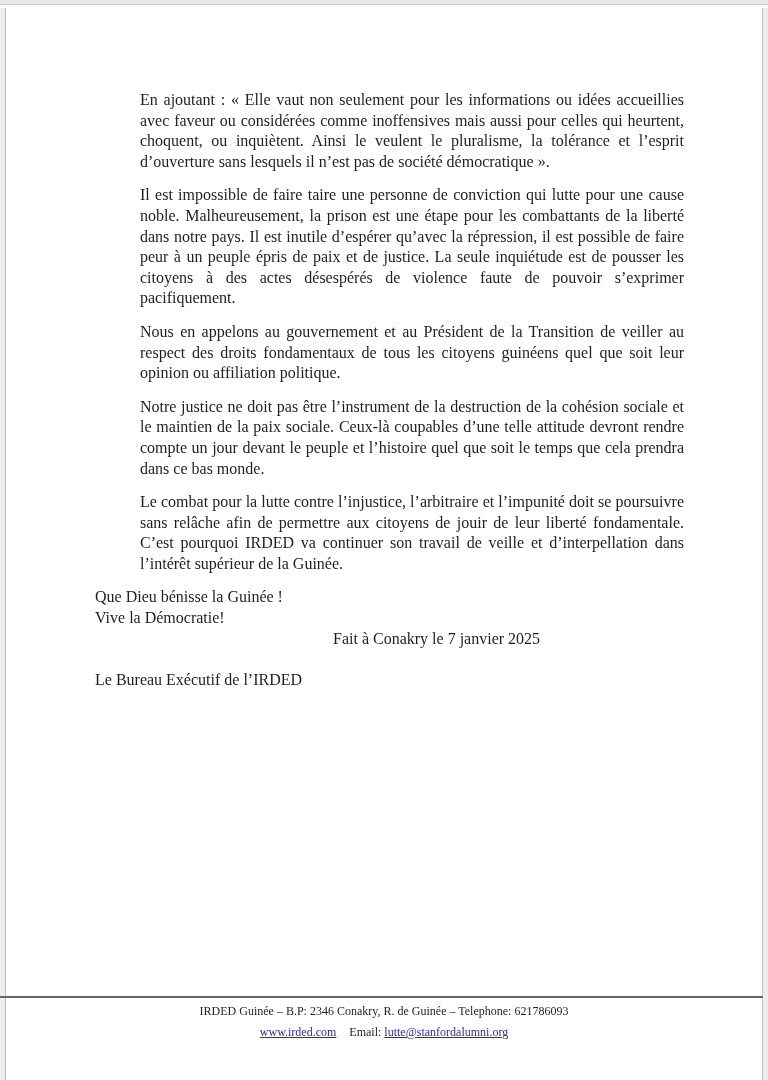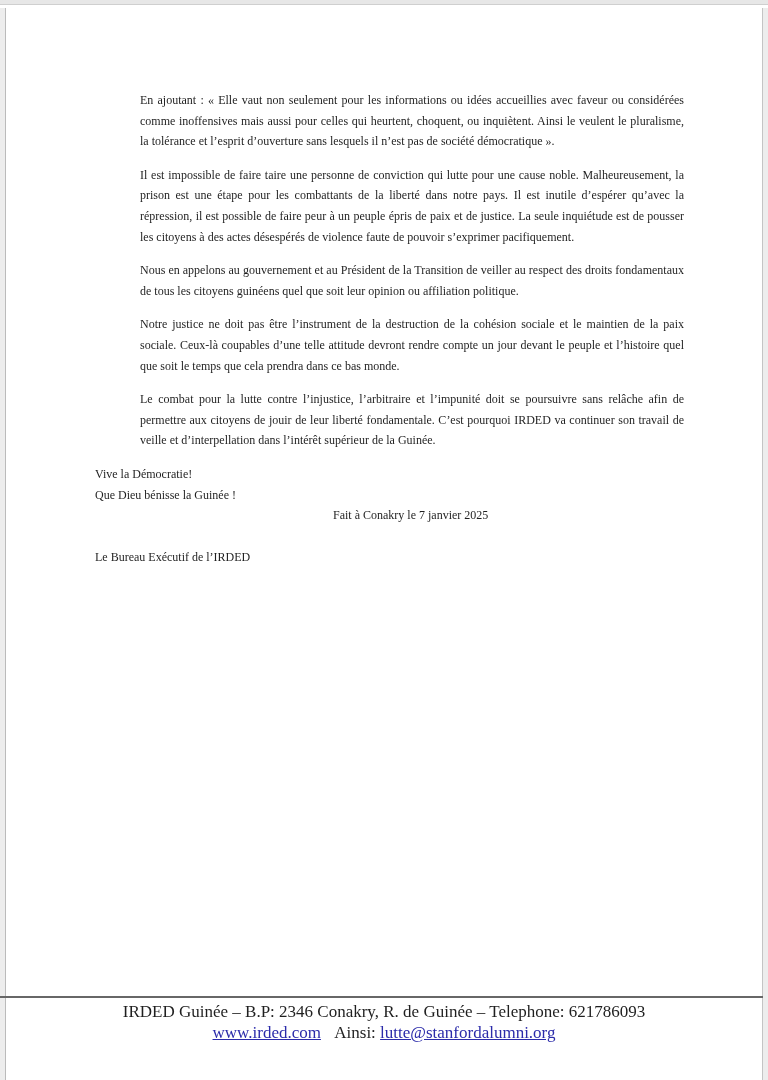--- a/index.html
+++ b/index.html
@@ -36,21 +36,21 @@
     width: 5px;
     background: #ededed;
     border-left: 1px solid #c4c4c4;
   }
   
   .letter-body {
     position: absolute;
     top: 90px;
     left: 95px;
     right: 84px;
-    font-size: 12px;
+    font-size: 16px;
     line-height: 20.6px;
   }
   .para {
     margin: 0 0 13px 45px;
     text-align: justify;
   }
   .closing-block {
     margin-top: 8px;
   }
   .closing-line {
@@ -70,21 +70,21 @@
     right: 5px;
     height: 0;
     border-top: 2px solid #676767;
   }
   .footer {
     position: absolute;
     top: 1001px;
     left: 6px;
     right: 6px;
     text-align: center;
-    font-size: 17px;
+    font-size: 12px;
     line-height: 21px;
   }
   .footer a {
     color: #2b2baa;
     text-decoration: underline;
   }
   .footer .email-gap {
     display: inline-block;
     width: 10px;
   }
@@ -97,31 +97,31 @@
 <div class="edge-right"></div>
 
 <div class="letter-body">
   <p class="para">En ajoutant : « Elle vaut non seulement pour les informations ou idées accueillies avec faveur ou considérées comme inoffensives mais aussi pour celles qui heurtent, choquent, ou inquiètent. Ainsi le veulent le pluralisme, la tolérance et l’esprit d’ouverture sans lesquels il n’est pas de société démocratique ».</p>
   <p class="para">Il est impossible de faire taire une personne de conviction qui lutte pour une cause noble. Malheureusement, la prison est une étape pour les combattants de la liberté dans notre pays. Il est inutile d’espérer qu’avec la répression, il est possible de faire peur à un peuple épris de paix et de justice. La seule inquiétude est de pousser les citoyens à des actes désespérés de violence faute de pouvoir s’exprimer pacifiquement.</p>
   <p class="para">Nous en appelons au gouvernement et au Président de la Transition de veiller au respect des droits fondamentaux de tous les citoyens guinéens quel que soit leur opinion ou affiliation politique.</p>
   <p class="para">Notre justice ne doit pas être l’instrument de la destruction de la cohésion sociale et le maintien de la paix sociale. Ceux-là coupables d’une telle attitude devront rendre compte un jour devant le peuple et l’histoire quel que soit le temps que cela prendra dans ce bas monde.</p>
   <p class="para">Le combat pour la lutte contre l’injustice, l’arbitraire et l’impunité doit se poursuivre sans relâche afin de permettre aux citoyens de jouir de leur liberté fondamentale. C’est pourquoi IRDED va continuer son travail de veille et d’interpellation dans l’intérêt supérieur de la Guinée.</p>
 
   <div class="closing-block">
+    <div class="closing-line">Que Dieu bénisse la Guinée !</div>
     <div class="closing-line">Vive la Démocratie!</div>
-    <div class="closing-line">Que Dieu bénisse la Guinée !</div>
   </div>
 
   <div class="date-line">Fait à Conakry le 7 janvier 2025</div>
 
   <div class="signature-line">Le Bureau Exécutif de l’IRDED</div>
 </div>
 
 <div class="footer-separator"></div>
 
 <div class="footer">
   <div>IRDED Guinée – B.P: 2346 Conakry, R. de Guinée – Telephone: 621786093</div>
   <div>
     <a href="#">www.irded.com</a><span class="email-gap"></span>
-    <span>Ainsi:</span>
+    <span>Email:</span>
     <a href="#">lutte@stanfordalumni.org</a>
   </div>
 </div>
 
 </body></html>

